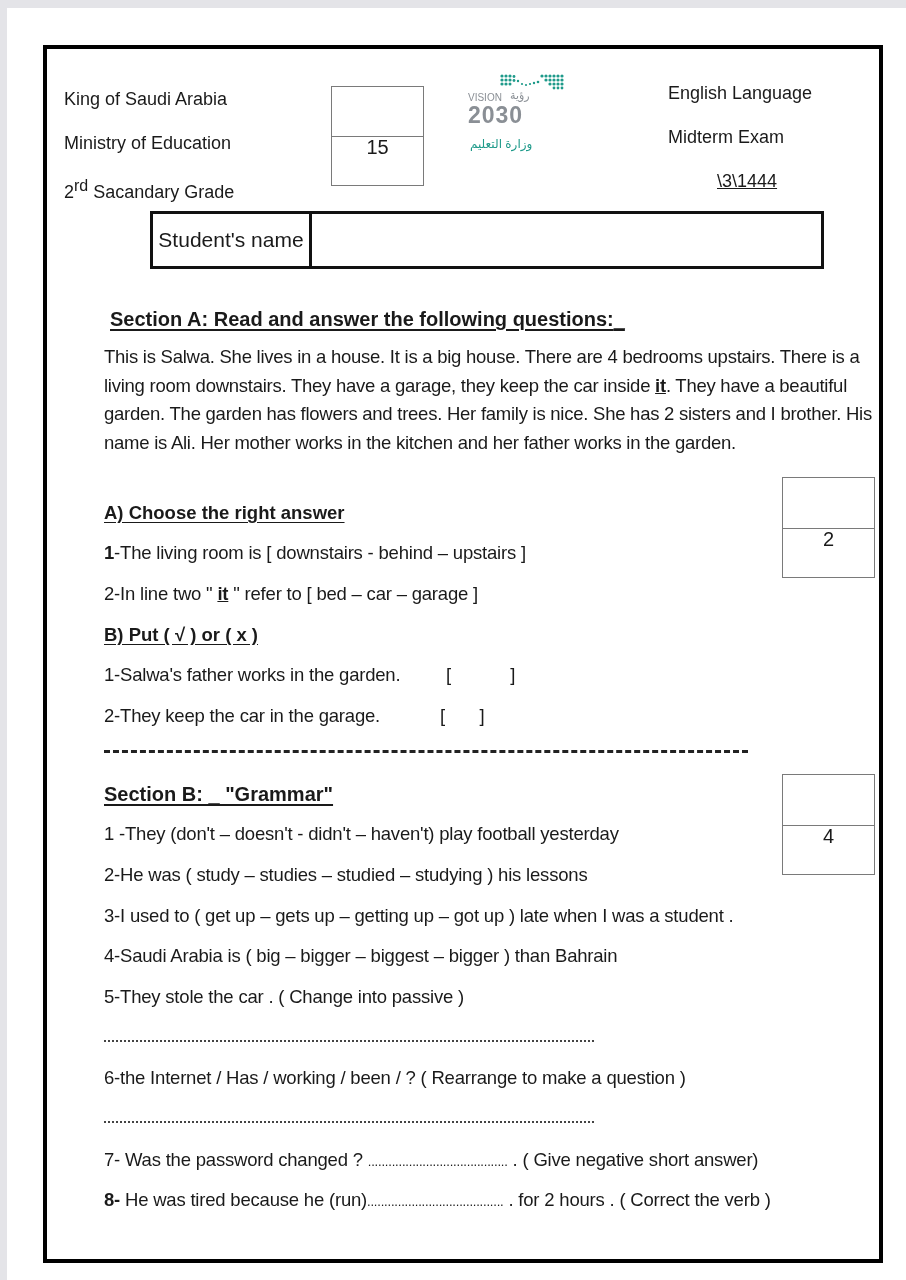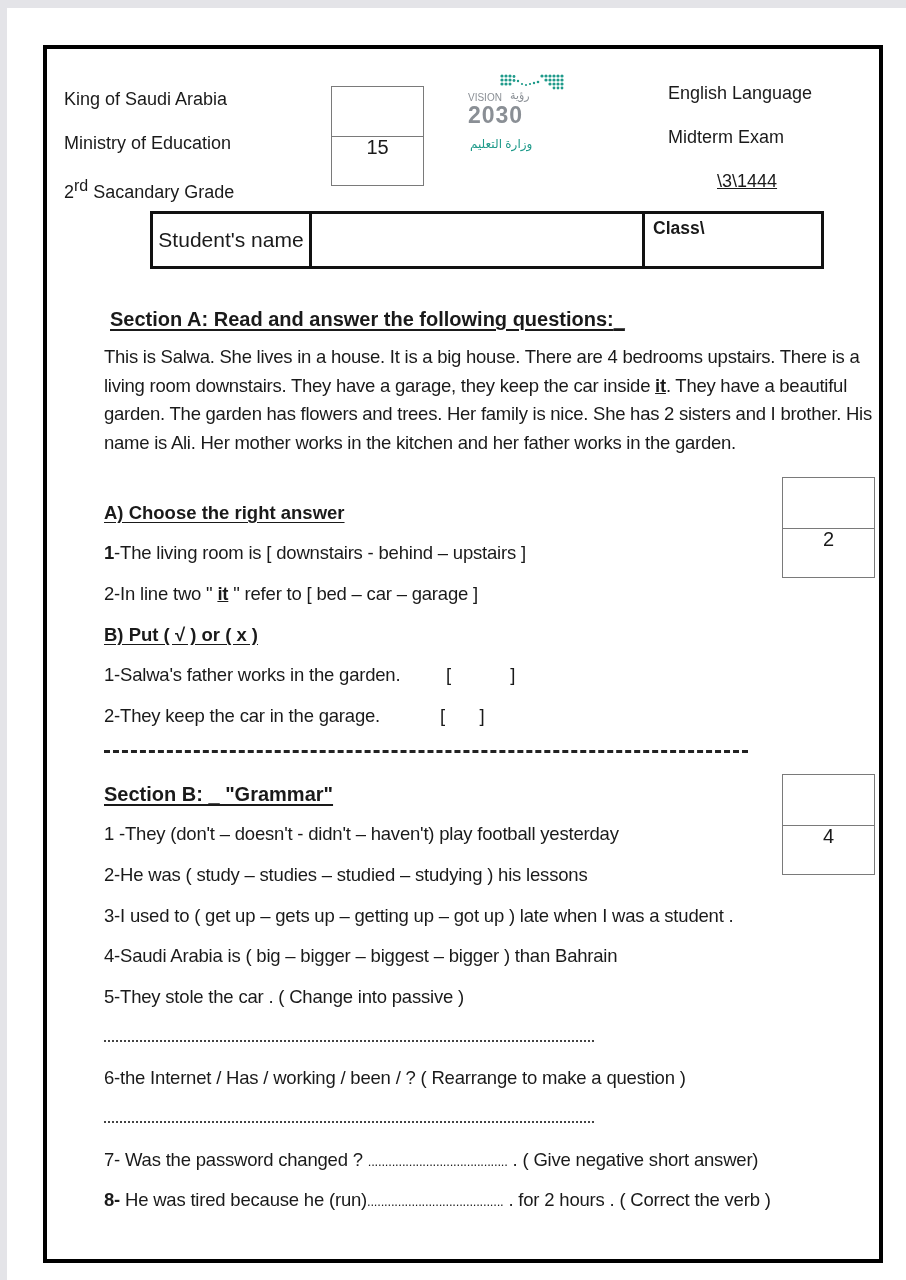--- a/index.html
+++ b/index.html
@@ -105,23 +105,20 @@
   <div class="abs" style="left:4px; top:53px; font-size:12px; color:#1e9a8a;margin-top:12px;">وزارة التعليم</div>
 </div>
 
 <div class="abs hdr" style="left:668px; top:83px;">English Language</div>
 <div class="abs hdr" style="left:668px; top:127px;">Midterm Exam</div>
 <div class="abs hdr" style="left:717px; top:171px;text-decoration:underline;">\3\1444</div>
 
 <div class="name-table">
   <div class="cell" style="width:159px; display:flex; align-items:center; justify-content:center; font-weight:normal; font-size:21px;">Student's name</div>
   <div class="cell" style="width:333px;"></div>
-  <div class="cell" style="flex:1; padding:4px 0 0 8px; font-weight:bold; font-size:17.5px;">
-    <span>Class\</span>
-  </div>
 </div>
 
 <div class="abs sec-title" style="left:110px; top:308px;">
   <span>Section A:   Read and answer the following questions:</span><span>_</span>
 </div>
 
 <div class="passage"><span>This is Salwa. She lives in a house. It is a big house. There are 4 bedrooms upstairs. There is a living room downstairs. They have a garage, they keep the car inside </span><span class="u">it</span><span>. They have a beautiful garden. The garden has flowers and trees. Her family is nice. She has 2 sisters and I brother. His name is Ali. Her mother works in the kitchen and her father works in the garden.</span></div>
 
 <div class="score-box" style="left:782px; top:477px; width:91px; height:99px;">
   <div class="half top"></div>

